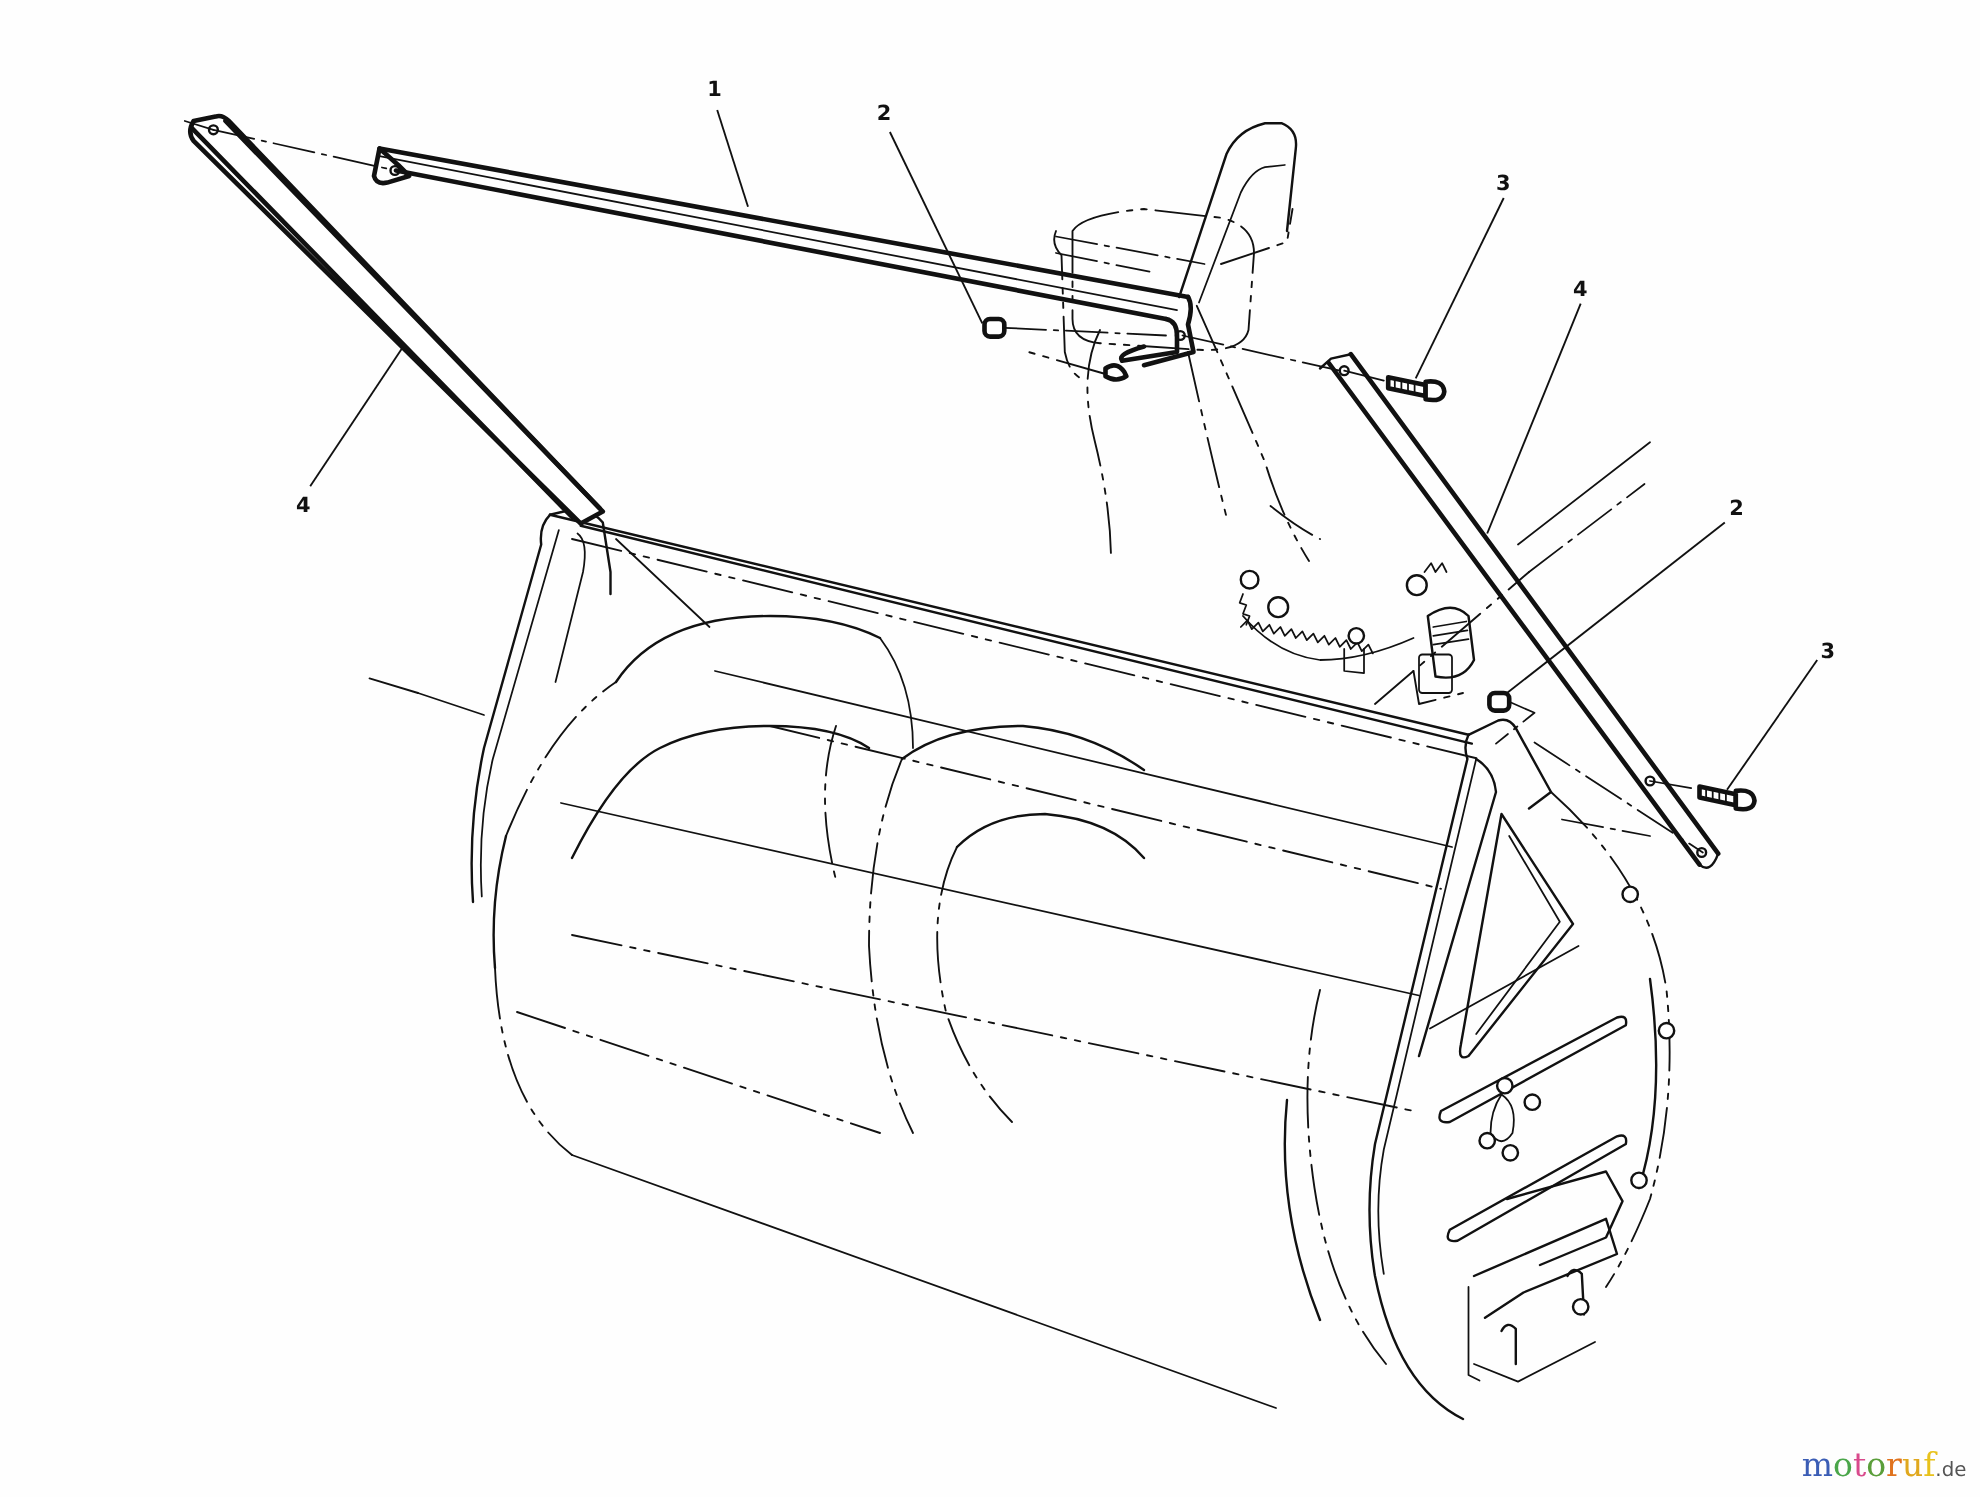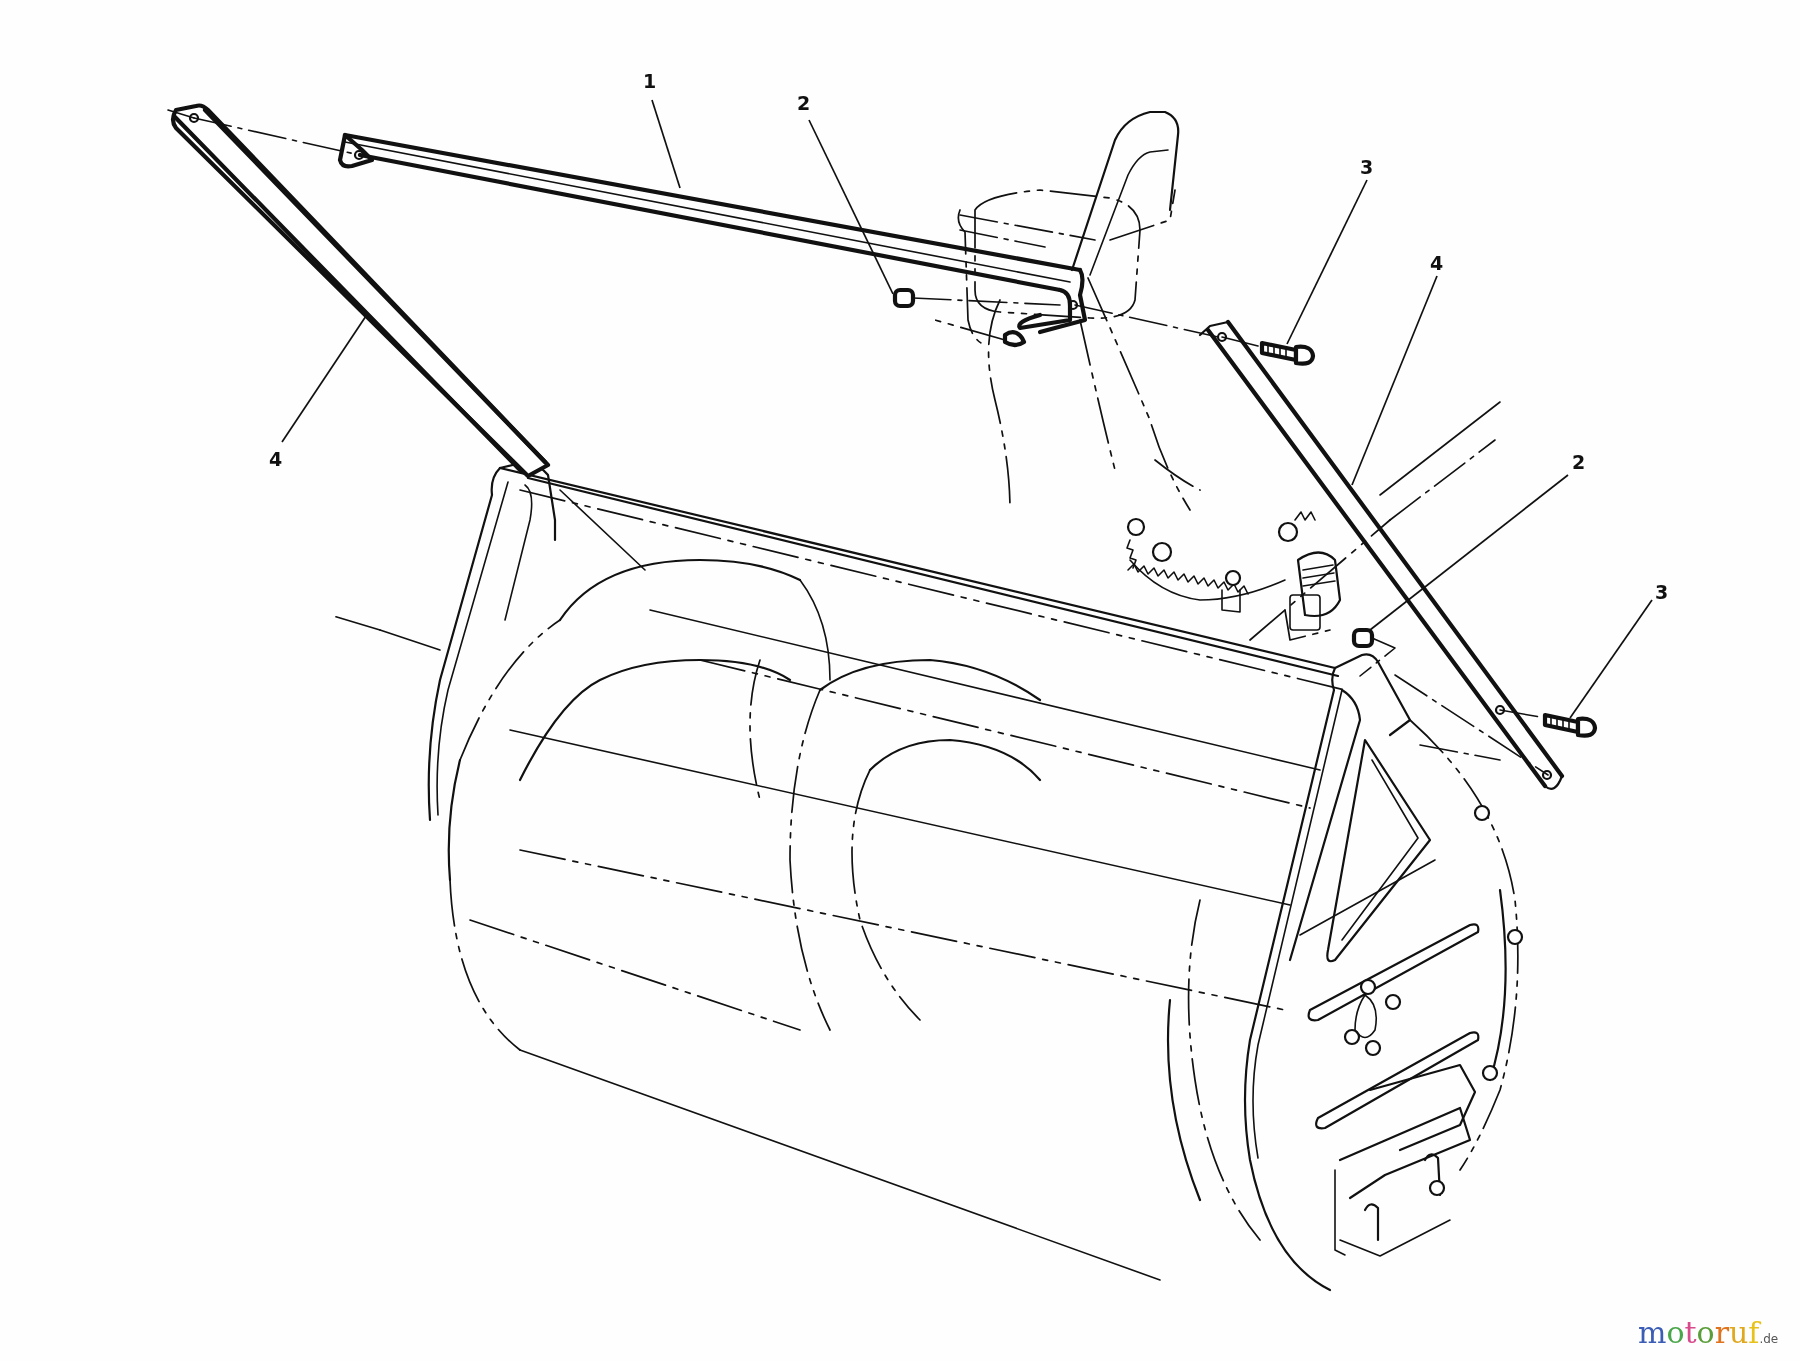--- a/index.html
+++ b/index.html
@@ -14,21 +14,21 @@
     .part-fill { fill: #fff; }
     .callout { position: absolute; font-family: "DejaVu Sans", sans-serif; font-weight: bold; font-size: 19px; color: #111; line-height: 1; }
     .watermark { position: absolute; left: 1638px; top: 1318px; font-family: "DejaVu Serif", serif; font-size: 30px; letter-spacing: 0px; line-height: 1; }
     .watermark .c1 { color: #3b5db5; }
     .watermark .c2 { color: #4aa64a; }
     .watermark .c3 { color: #d94a8c; }
     .watermark .c4 { color: #5a9e3a; }
     .watermark .c5 { color: #e0731e; }
     .watermark .c6 { color: #e0a81e; }
     .watermark .c7 { color: #e8c21c; }
-    .watermark .tld { color: #555; font-size: 12px; font-family: "DejaVu Sans", sans-serif; text-align: right; }
+    .watermark .tld { color: #555; font-size: 18px; font-family: "DejaVu Sans", sans-serif; text-align: right; }
   </style>
 </head>
 <body>
 
 <svg id="diagram" viewBox="0 0 1800 1361" xmlns="http://www.w3.org/2000/svg">
 
   <g>
 
     <path class="ln phantom" d="M975,210 Q985,195 1040,190 L1110,198 Q1140,205 1140,230 L1135,300 Q1130,320 1090,318 L1000,312 Q975,310 975,290 Z"></path>
     <path class="ln phantom" d="M960,210 Q955,222 965,232 L968,320 Q972,340 985,345"></path>

